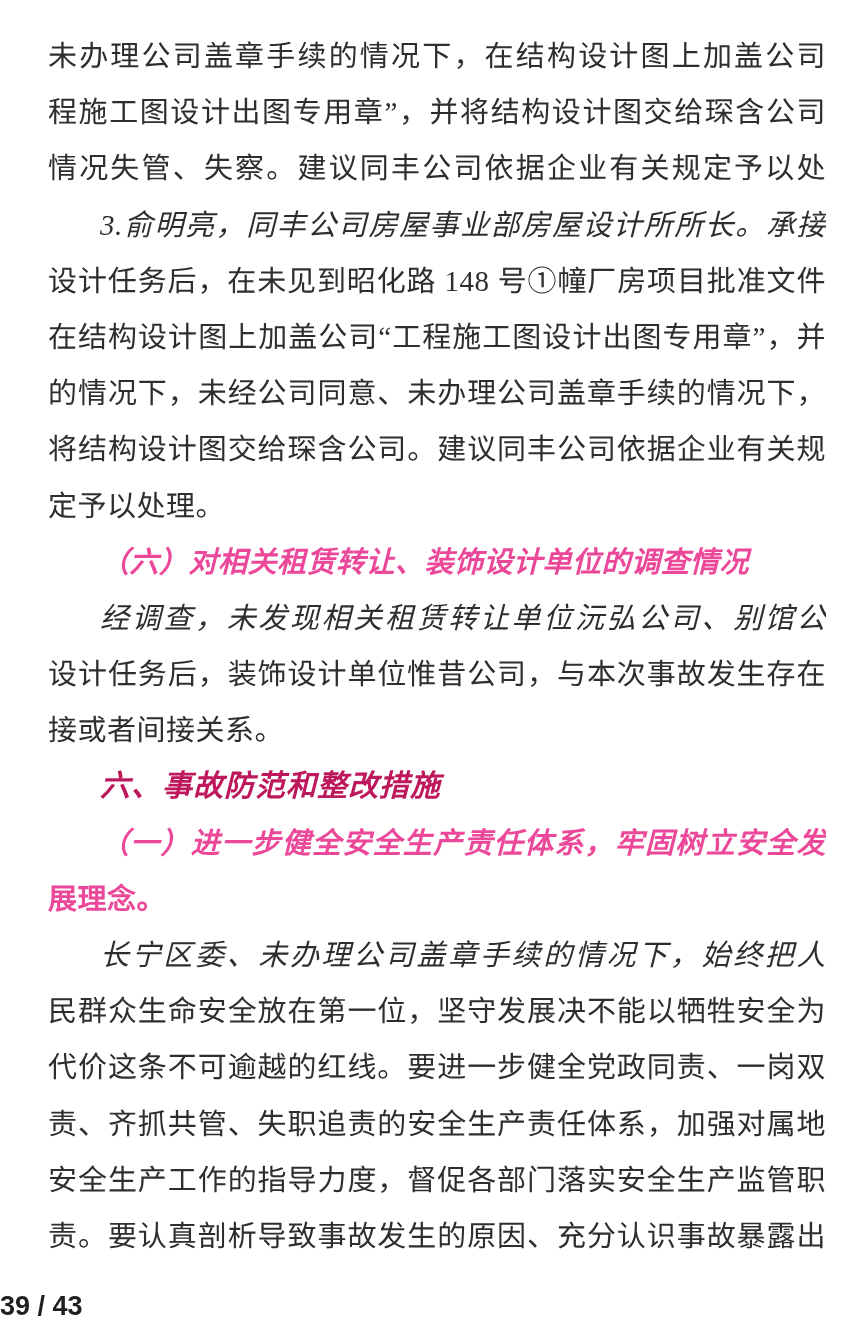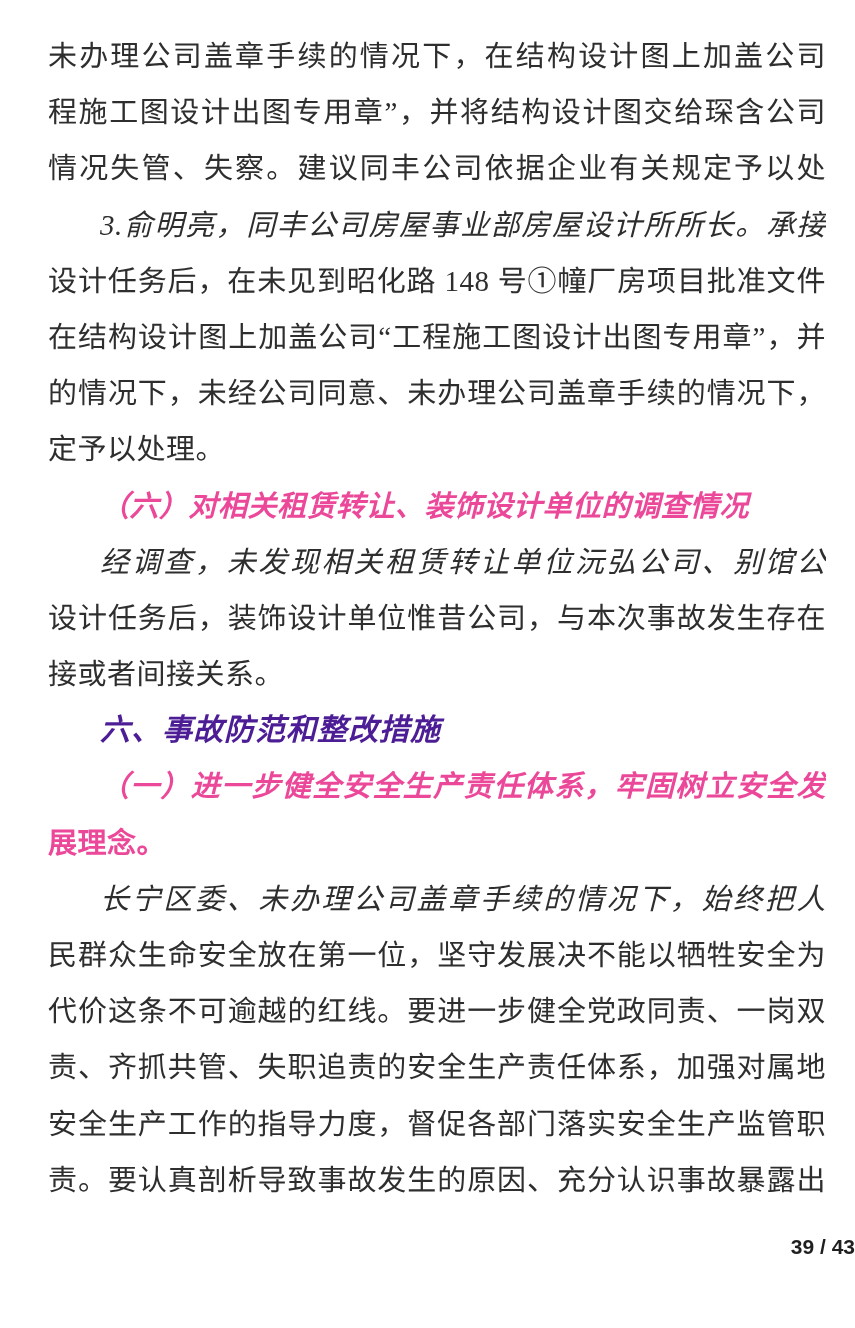--- a/index.html
+++ b/index.html
@@ -30,45 +30,46 @@
   }
   .indent { padding-left: 52px; font-style: italic; }
   .kai {
     font-weight: bold;
     color: #ec4899;
   }
   .hei {
     font-family: "Liberation Sans", "DejaVu Sans", sans-serif;
     font-weight: bold;
     font-size: 30px;
-    color: #4c1d95;
+    color: #be185d;
     letter-spacing: 1px;
   }
   .footer {
     margin-top: 27px;
     width: 100%;
-    text-align: right;
+    text-align: left;
     font-family: "Liberation Sans", "DejaVu Sans", sans-serif;
     font-weight: bold;
-    font-size: 21px;
+    font-size: 27px;
     color: #1f1f1f;
   }
 </style>
 </head>
 <body>
 
 <div class="page">
   <div class="textblock">
     <div class="line fill">未办理公司盖章手续的情况下，在结构设计图上加盖公司“工</div>
     <div class="line fill">程施工图设计出图专用章”，并将结构设计图交给琛含公司的</div>
     <div class="line fill">情况失管、失察。建议同丰公司依据企业有关规定予以处理。</div>
     <div class="line fill indent">3.俞明亮，同丰公司房屋事业部房屋设计所所长。承接</div>
     <div class="line fill">设计任务后，在未见到昭化路 148 号①幢厂房项目批准文件</div>
     <div class="line fill">在结构设计图上加盖公司“工程施工图设计出图专用章”，并</div>
     <div class="line fill">的情况下，未经公司同意、未办理公司盖章手续的情况下，</div>
+    <div class="line fill">将结构设计图交给琛含公司。建议同丰公司依据企业有关规</div>
     <div class="line">定予以处理。</div>
     <div class="line kai indent">（六）对相关租赁转让、装饰设计单位的调查情况</div>
     <div class="line fill indent">经调查，未发现相关租赁转让单位沅弘公司、别馆公司、</div>
     <div class="line fill">设计任务后，装饰设计单位惟昔公司，与本次事故发生存在直</div>
     <div class="line">接或者间接关系。</div>
     <div class="line hei indent">六、事故防范和整改措施</div>
     <div class="line kai fill indent">（一）进一步健全安全生产责任体系，牢固树立安全发</div>
     <div class="line kai">展理念。</div>
     <div class="line fill indent">长宁区委、未办理公司盖章手续的情况下，始终把人</div>
     <div class="line fill">民群众生命安全放在第一位，坚守发展决不能以牺牲安全为</div>

